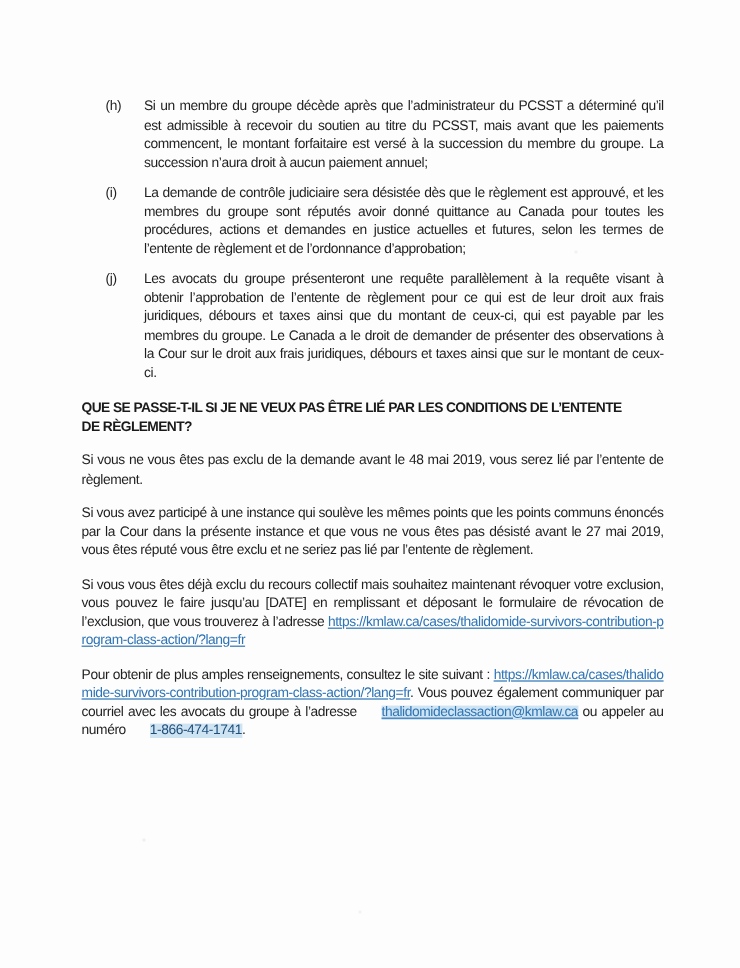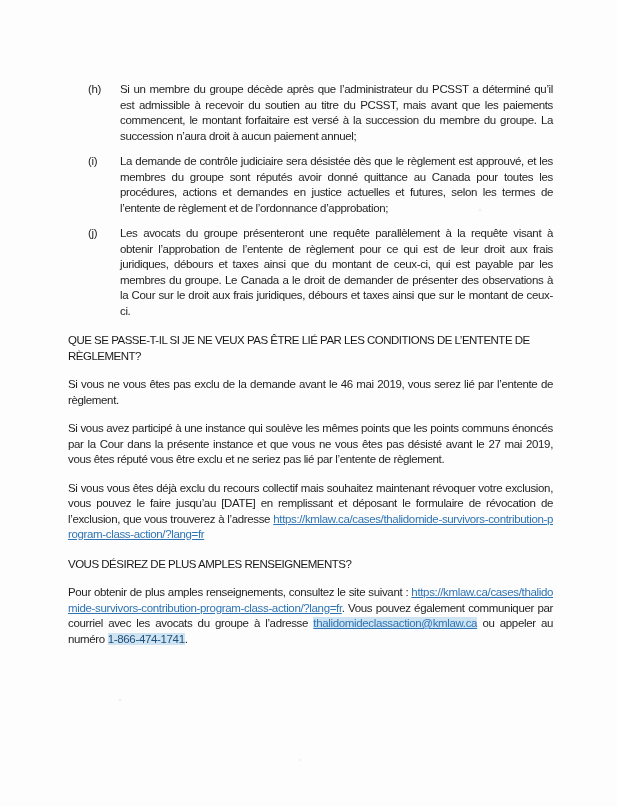--- a/index.html
+++ b/index.html
@@ -42,33 +42,34 @@
     top: 0;
   }
   p.body-para {
     margin: 0 0 13px 0;
     text-align: justify;
   }
   h2.doc-heading {
     font-size: 11.5px;
     letter-spacing: -0.5px;
     line-height: 15.5px;
-    font-weight: normal;
+    font-weight: bold;
     color: #1a1a1a;
     margin: 14px 18px 13px 0;
     text-align: left;
   }
   .doc-link {
     color: #2e74b5;
     text-decoration: underline;
     cursor: pointer;
     word-break: break-all;
   }
   .hl {
     background: #cfe4f2;
+    margin-left: 17px;
   }
   .phone {
     color: #1f4e79;
   }
   .date-bold {
     font-weight: normal;
   }
 </style>
 </head>
 <body>
@@ -85,27 +86,26 @@
       <span>La demande de contrôle judiciaire sera désistée dès que le règlement est approuvé, et les membres du groupe sont réputés avoir donné quittance au Canada pour toutes les procédures, actions et demandes en justice actuelles et futures, selon les termes de l’entente de règlement et de l’ordonnance d’approbation;</span>
     </li>
     <li>
       <span class="clause-label">(j)</span>
       <span>Les avocats du groupe présenteront une requête parallèlement à la requête visant à obtenir l’approbation de l’entente de règlement pour ce qui est de leur droit aux frais juridiques, débours et taxes ainsi que du montant de ceux-ci, qui est payable par les membres du groupe. Le Canada a le droit de demander de présenter des observations à la Cour sur le droit aux frais juridiques, débours et taxes ainsi que sur le montant de ceux-ci.</span>
     </li>
   </ol>
 
   <h2 class="doc-heading">QUE SE PASSE-T-IL SI JE NE VEUX PAS ÊTRE LIÉ PAR LES CONDITIONS DE L’ENTENTE DE RÈGLEMENT?</h2>
 
-  <p class="body-para">Si vous ne vous êtes pas exclu de la demande avant le 46 mai 2019, vous serez lié par l’entente de règlement.</p>
+  <p class="body-para">Si vous ne vous êtes pas exclu de la demande avant le 48 mai 2019, vous serez lié par l’entente de règlement.</p>
 
   <p class="body-para">Si vous avez participé à une instance qui soulève les mêmes points que les points communs énoncés par la Cour dans la présente instance et que vous ne vous êtes pas désisté avant le 27 mai 2019, vous êtes réputé vous être exclu et ne seriez pas lié par l’entente de règlement.</p>
 
   <p class="body-para">
     <span>Si vous vous êtes déjà exclu du recours collectif mais souhaitez maintenant révoquer votre exclusion, vous pouvez le faire jusqu’au </span><span class="date-bold">[DATE]</span><span> en remplissant et déposant le formulaire de révocation de l’exclusion, que vous trouverez à l’adresse </span><a class="doc-link">https://kmlaw.ca/cases/thalidomide-survivors-contribution-program-class-action/?lang=fr</a>
   </p>
 
-  <h2 class="doc-heading">VOUS DÉSIREZ DE PLUS AMPLES RENSEIGNEMENTS?</h2>
 
   <p class="body-para">
     <span>Pour obtenir de plus amples renseignements, consultez le site suivant : </span><a class="doc-link">https://kmlaw.ca/cases/thalidomide-survivors-contribution-program-class-action/?lang=fr</a><span>. Vous pouvez également communiquer par courriel avec les avocats du groupe à l’adresse </span><a class="doc-link hl">thalidomideclassaction@kmlaw.ca</a><span> ou appeler au numéro </span><span class="phone hl">1-866-474-1741</span><span>.</span>
   </p>
 
 </div>
 
 </body></html>

